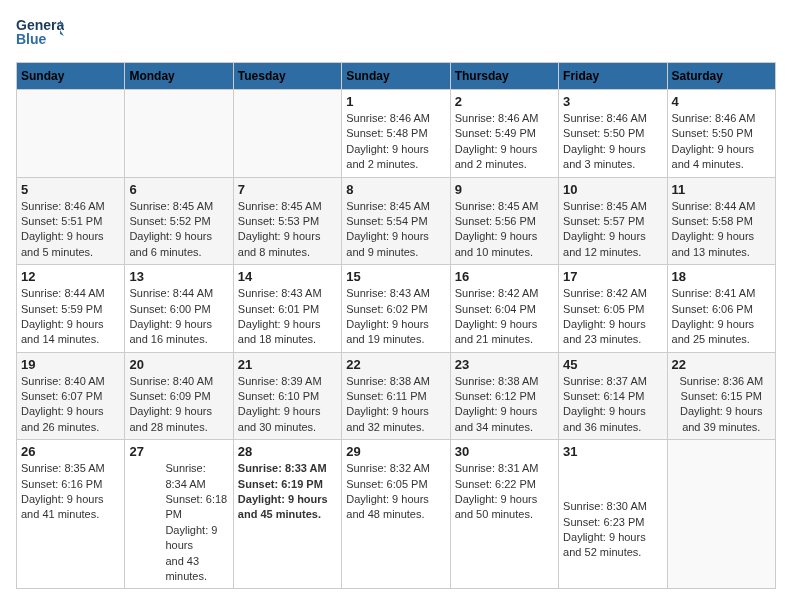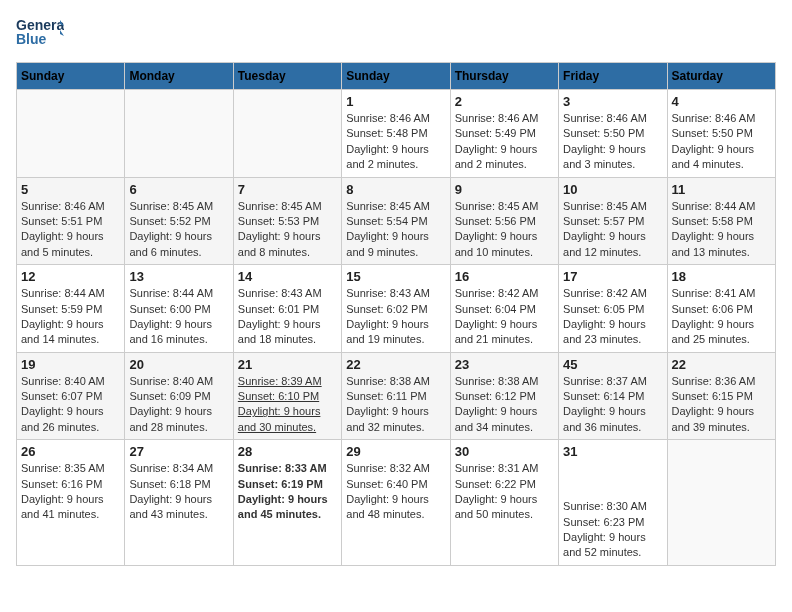--- a/index.html
+++ b/index.html
@@ -249,21 +249,21 @@
         </td>
         <td>
           <span class="day-num">20</span>
           <div class="day-info" style="white-space: pre-line;">Sunrise: 8:40 AM
 Sunset: 6:09 PM
 Daylight: 9 hours
 and 28 minutes.</div>
         </td>
         <td>
           <span class="day-num">21</span>
-          <div class="day-info" style="white-space: pre-line; text-decoration: underline;">Sunrise: 8:39 AM
+          <div class="day-info" style="white-space: pre-line;">Sunrise: 8:39 AM
 Sunset: 6:10 PM
 Daylight: 9 hours
 and 30 minutes.</div>
         </td>
         <td>
           <span class="day-num">22</span>
           <div class="day-info" style="white-space: pre-line;">Sunrise: 8:38 AM
 Sunset: 6:11 PM
 Daylight: 9 hours
 and 32 minutes.</div>
@@ -277,52 +277,52 @@
         </td>
         <td>
           <span class="day-num">45</span>
           <div class="day-info" style="white-space: pre-line;">Sunrise: 8:37 AM
 Sunset: 6:14 PM
 Daylight: 9 hours
 and 36 minutes.</div>
         </td>
         <td>
           <span class="day-num">22</span>
-          <div class="day-info" style="white-space: pre-line;">Sunrise: 8:36 AM
+          <div class="day-info" style="white-space: pre-line; text-align: center;">Sunrise: 8:36 AM
 Sunset: 6:15 PM
 Daylight: 9 hours
 and 39 minutes.</div>
         </td>
       </tr>
       <tr>
         <td>
           <span class="day-num">26</span>
           <div class="day-info" style="white-space: pre-line;">Sunrise: 8:35 AM
 Sunset: 6:16 PM
 Daylight: 9 hours
 and 41 minutes.</div>
         </td>
         <td>
           <span class="day-num">27</span>
-          <div class="day-info" style="white-space: pre-line;">Sunrise: 8:34 AM
+          <div class="day-info" style="white-space: pre-line; margin-left: 36px;">Sunrise: 8:34 AM
 Sunset: 6:18 PM
 Daylight: 9 hours
 and 43 minutes.</div>
         </td>
         <td>
           <span class="day-num">28</span>
           <div class="day-info" style="white-space: pre-line; font-weight: bold;">Sunrise: 8:33 AM
 Sunset: 6:19 PM
 Daylight: 9 hours
 and 45 minutes.</div>
         </td>
         <td>
           <span class="day-num">29</span>
           <div class="day-info" style="white-space: pre-line;">Sunrise: 8:32 AM
-Sunset: 6:40 PM
+Sunset: 6:05 PM
 Daylight: 9 hours
 and 48 minutes.</div>
         </td>
         <td>
           <span class="day-num">30</span>
           <div class="day-info" style="white-space: pre-line;">Sunrise: 8:31 AM
 Sunset: 6:22 PM
 Daylight: 9 hours
 and 50 minutes.</div>
         </td>

